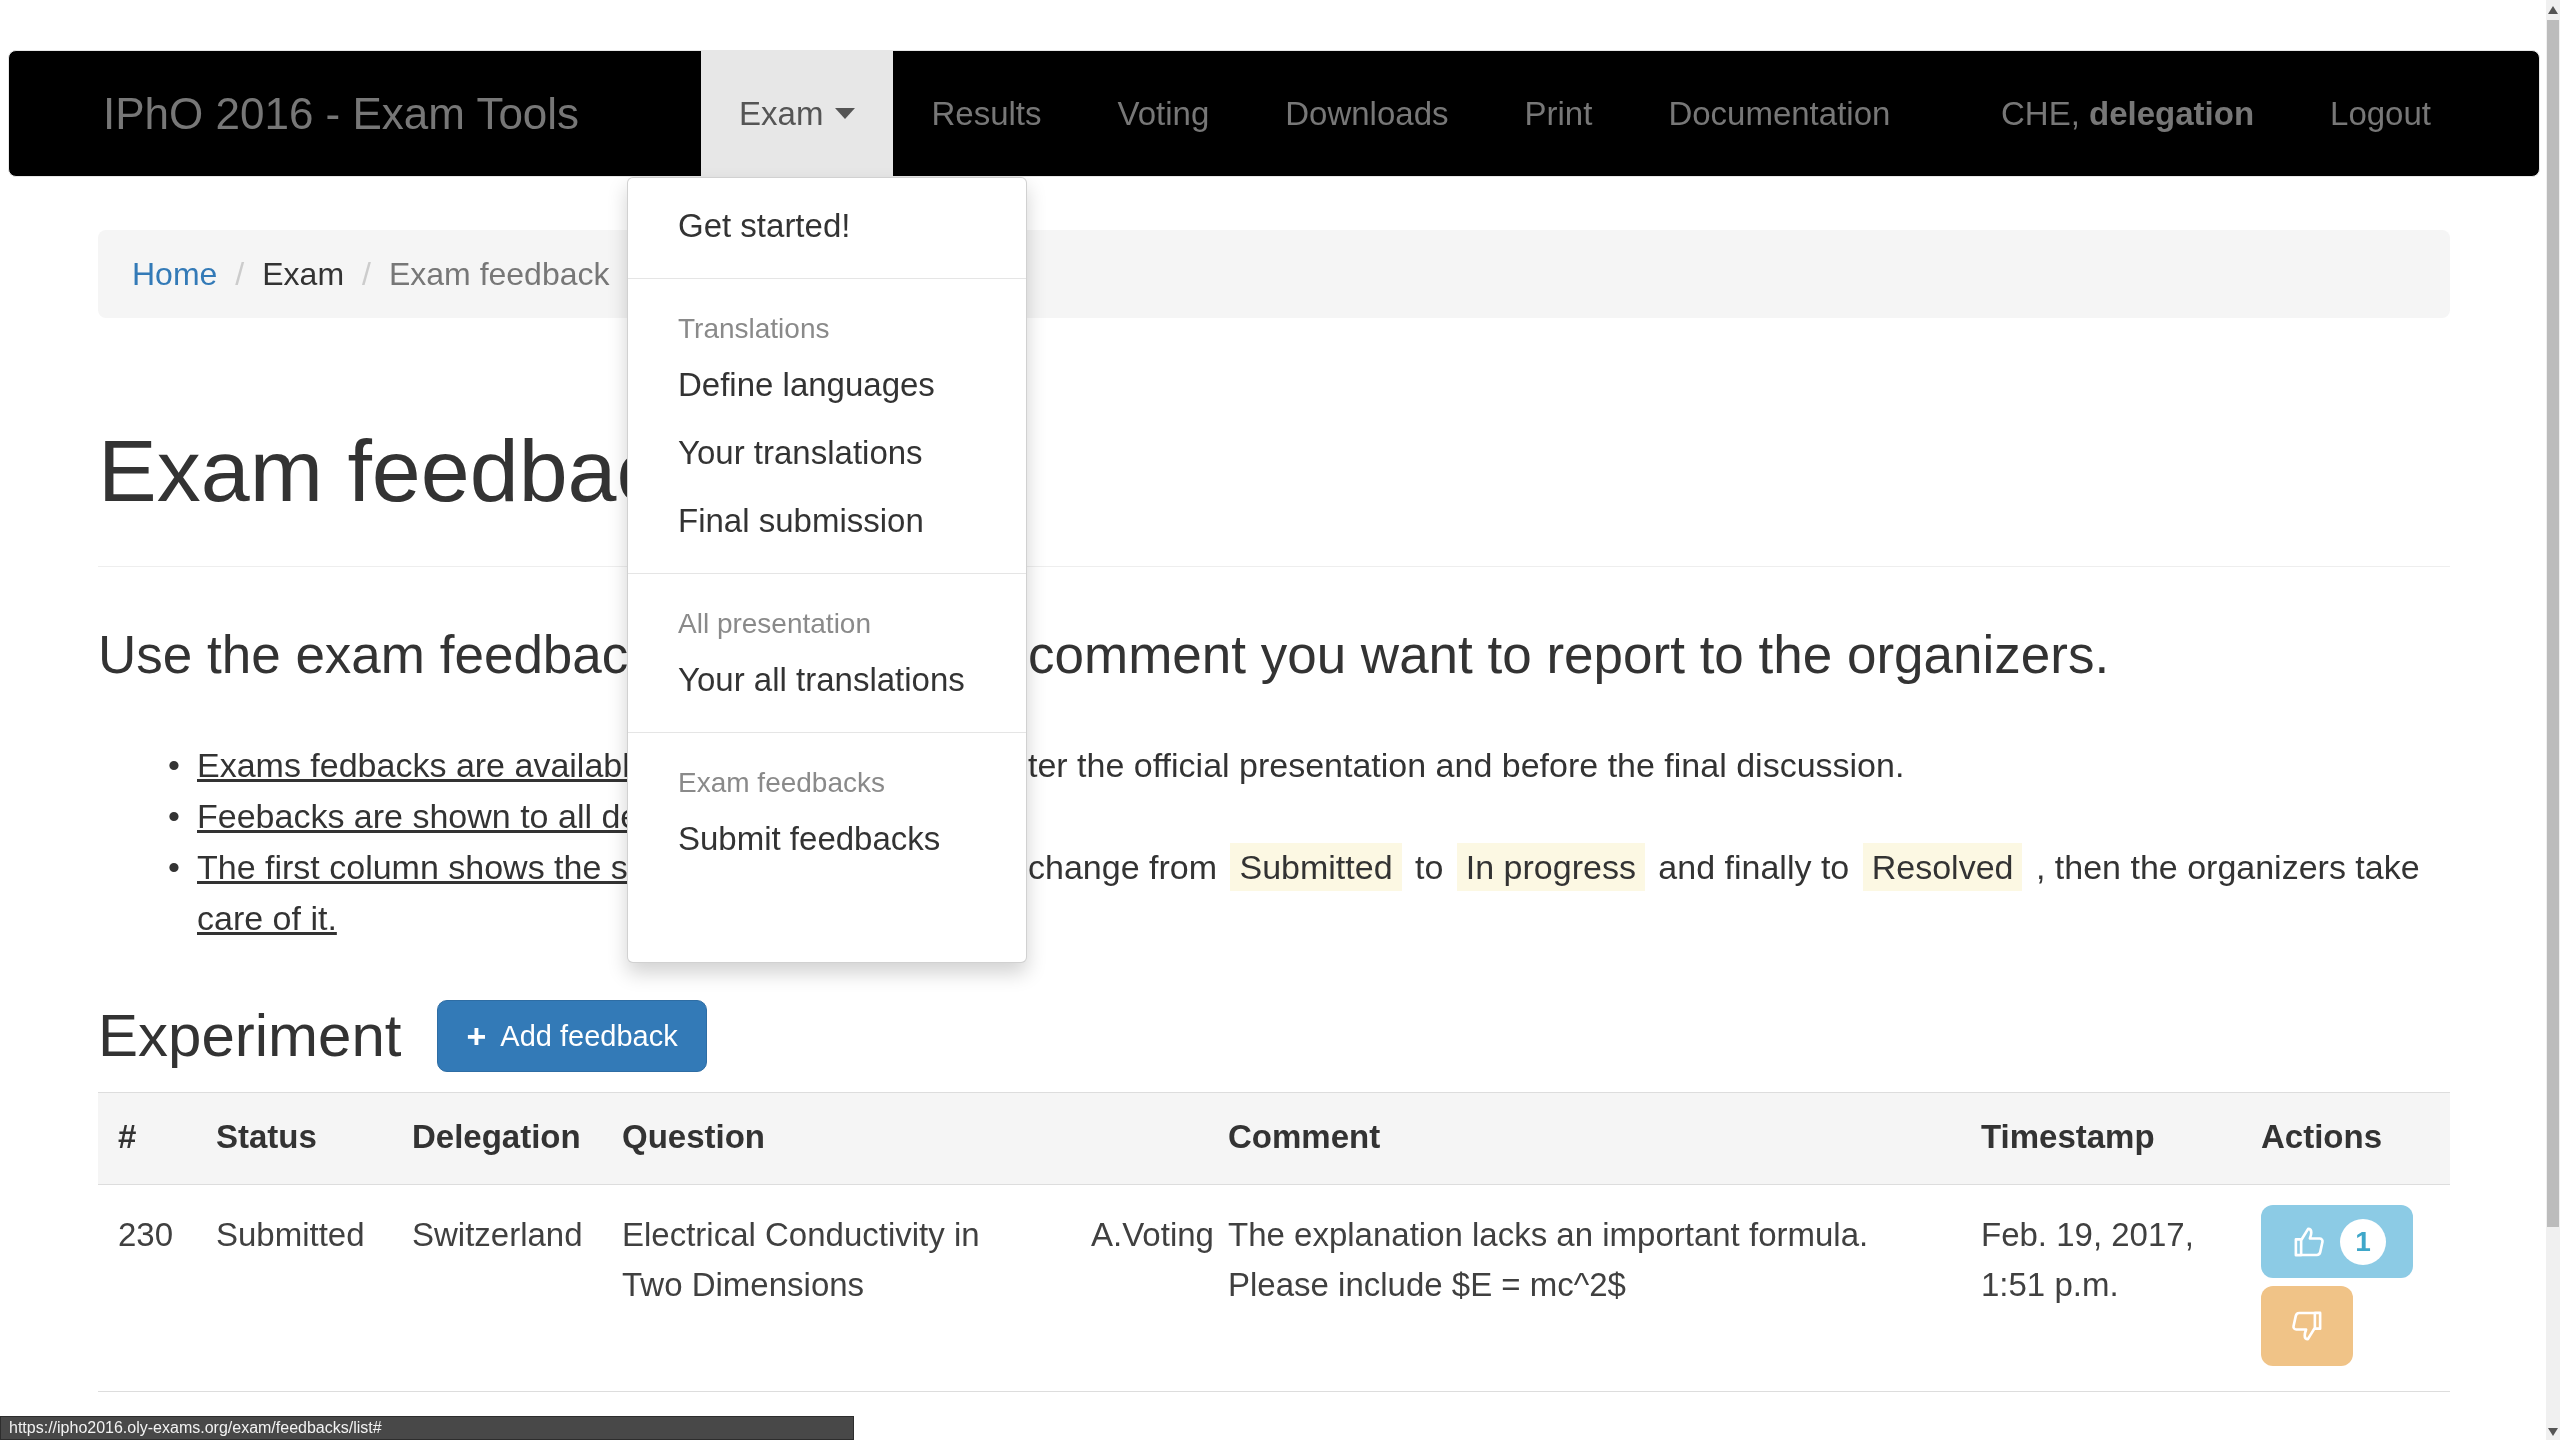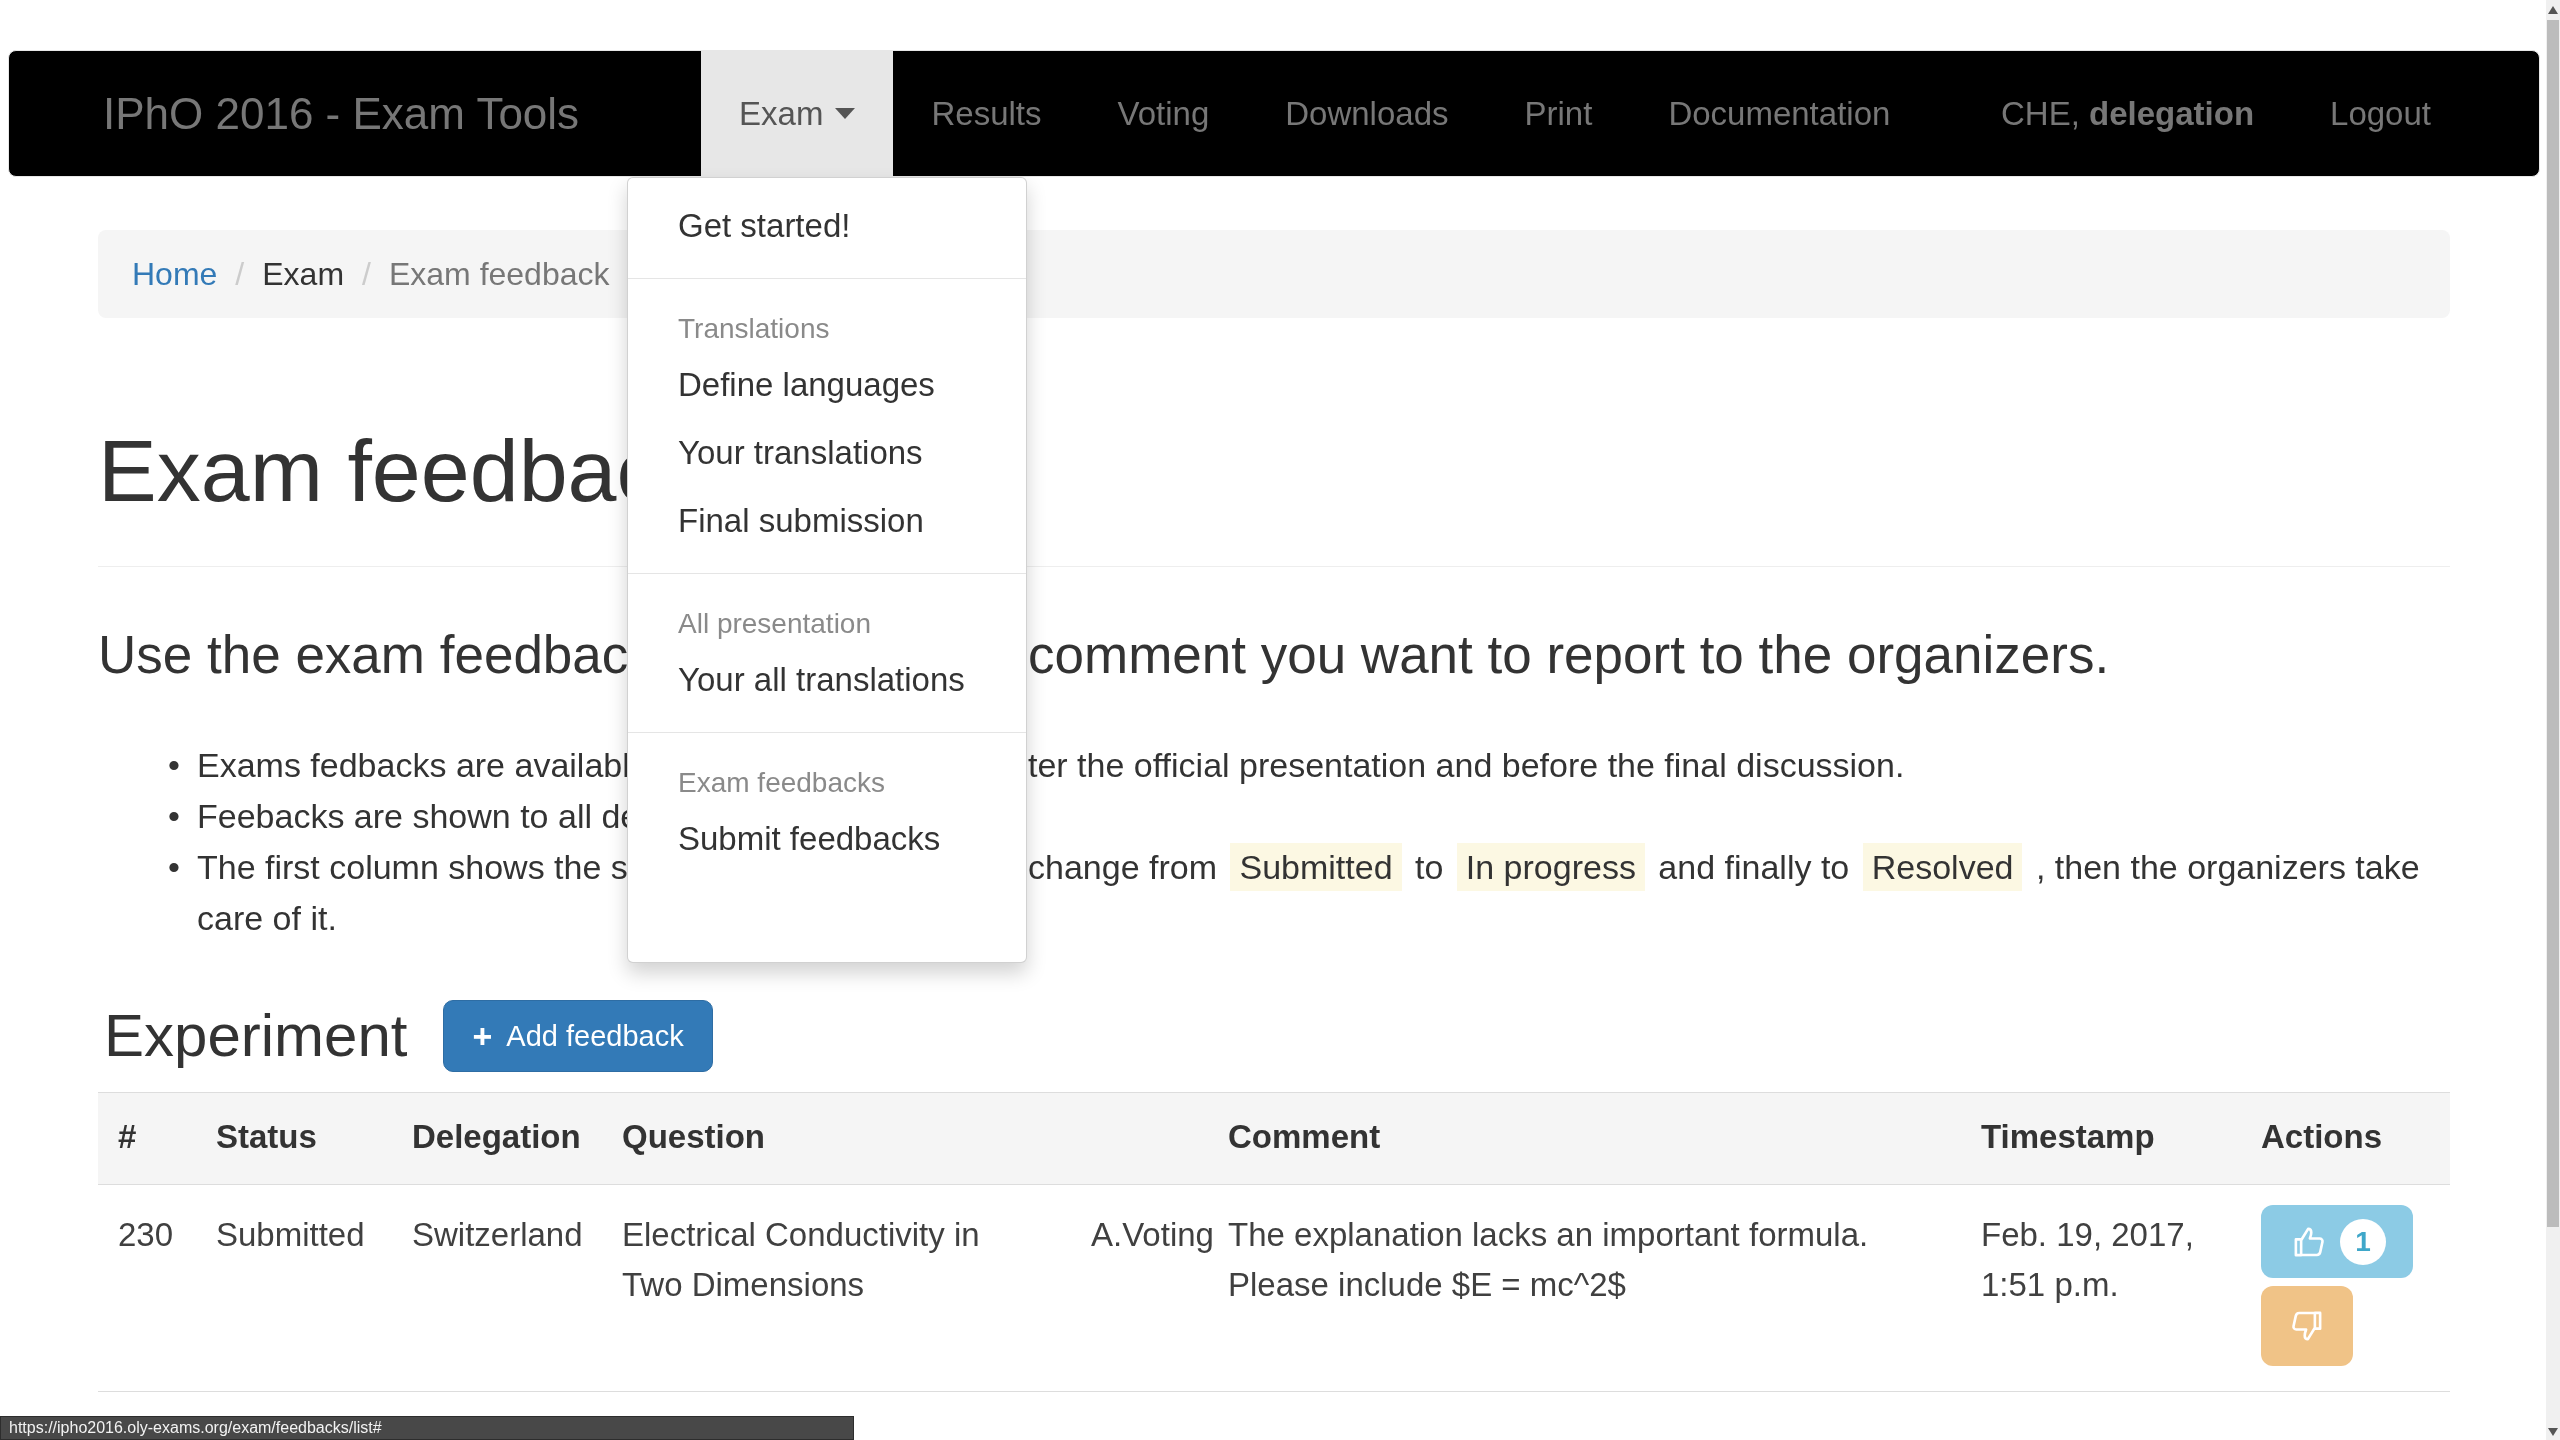--- a/index.html
+++ b/index.html
@@ -39,28 +39,28 @@
   }
   .crumb-home { color:#337ab7; cursor:pointer; }
   .crumb-sep { color:#ccc; padding:0 18px; }
   .crumb-exam { color:#333; }
   .crumb-current { color:#777; }
   
   .page-title { position:absolute; left:98px; top:420px; font-size:88px; font-weight:400; color:#333; z-index:1; white-space:nowrap; }
   .rule { position:absolute; left:98px; top:566px; width:2352px; height:0; border-top:1px solid #eee; }
   .lead { position:absolute; left:98px; top:624px; width:2352px; height:60px; font-size:53px; color:#333; z-index:1; }
   .lead .frag-right { position:absolute; left:930px; top:0; white-space:nowrap; }
-  .bullets { position:absolute; left:98px; top:740px; width:2352px; list-style:none; font-size:34px; line-height:51px; z-index:1; }
+  .bullets { position:absolute; left:98px; top:740px; width:2352px; list-style:none; font-size:34px; line-height:51px; z-index:1;text-decoration:underline; }
   .bullets li { position:relative; padding-left:99px; }
   .bullets li::before { content:"•"; position:absolute; left:70px; top:0; color:#333; }
   .b-line { position:relative; height:51px; white-space:nowrap; }
   .frag-right-abs { position:absolute; left:831px; top:0; white-space:nowrap; }
   mark.status-mark { background:#fcf8e3; color:#333; padding:5px 9px; margin:0 4px; }
   
-  .h2row { position:absolute; left:104px; top:1000px; display:flex; align-items:center; z-index:1; }
+  .h2row { position:absolute; left:98px; top:1000px; display:flex; align-items:center; z-index:1; }
   .h2row h2 { font-size:60px; font-weight:400; color:#333; line-height:72px; }
   .btn-add {
     margin-left:36px; height:72px; display:inline-flex; align-items:center; gap:14px;
     background:#337ab7; border:1px solid #2e6da4; border-radius:10px; color:#fff;
     font-size:29px; padding:0 28px; cursor:pointer; font-family:inherit;
   }
   .plus-glyph { font-size:34px; font-weight:bold; line-height:1; }
   
   .ftable { position:absolute; left:98px; top:1092px; width:2352px; z-index:1; font-size:33px; }
   .t-head, .t-row { display:grid; grid-template-columns:98px 196px 210px 469px 137px 753px 280px 209px; }

